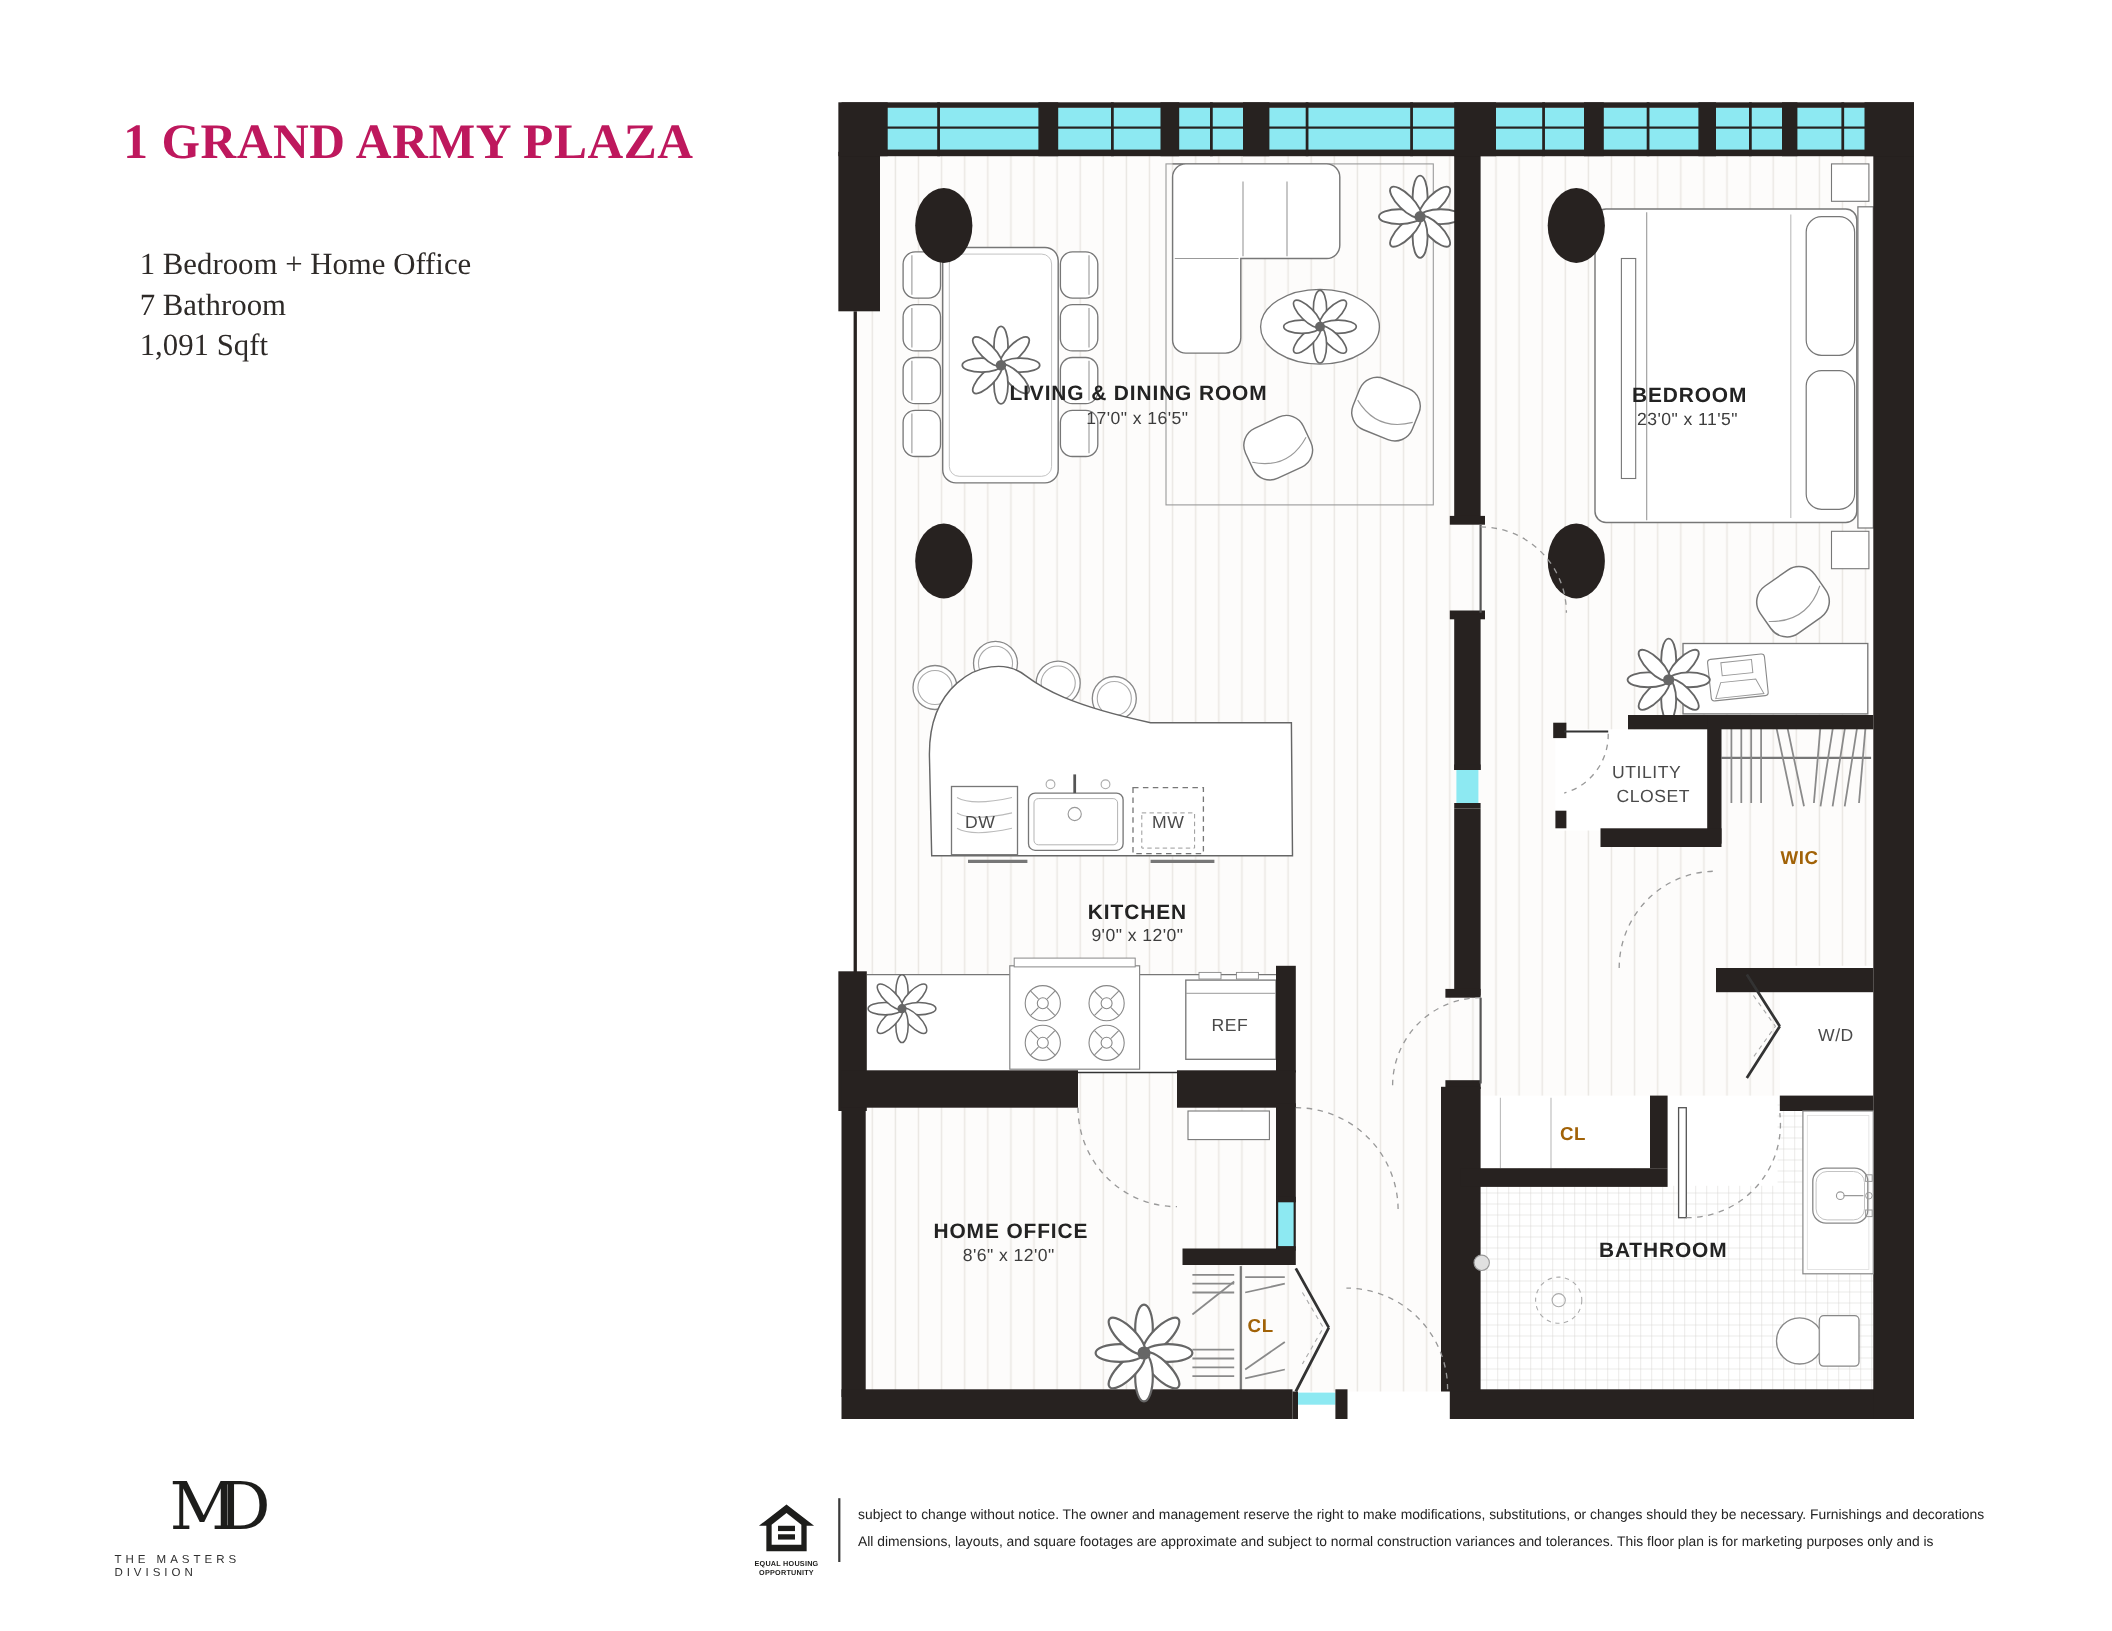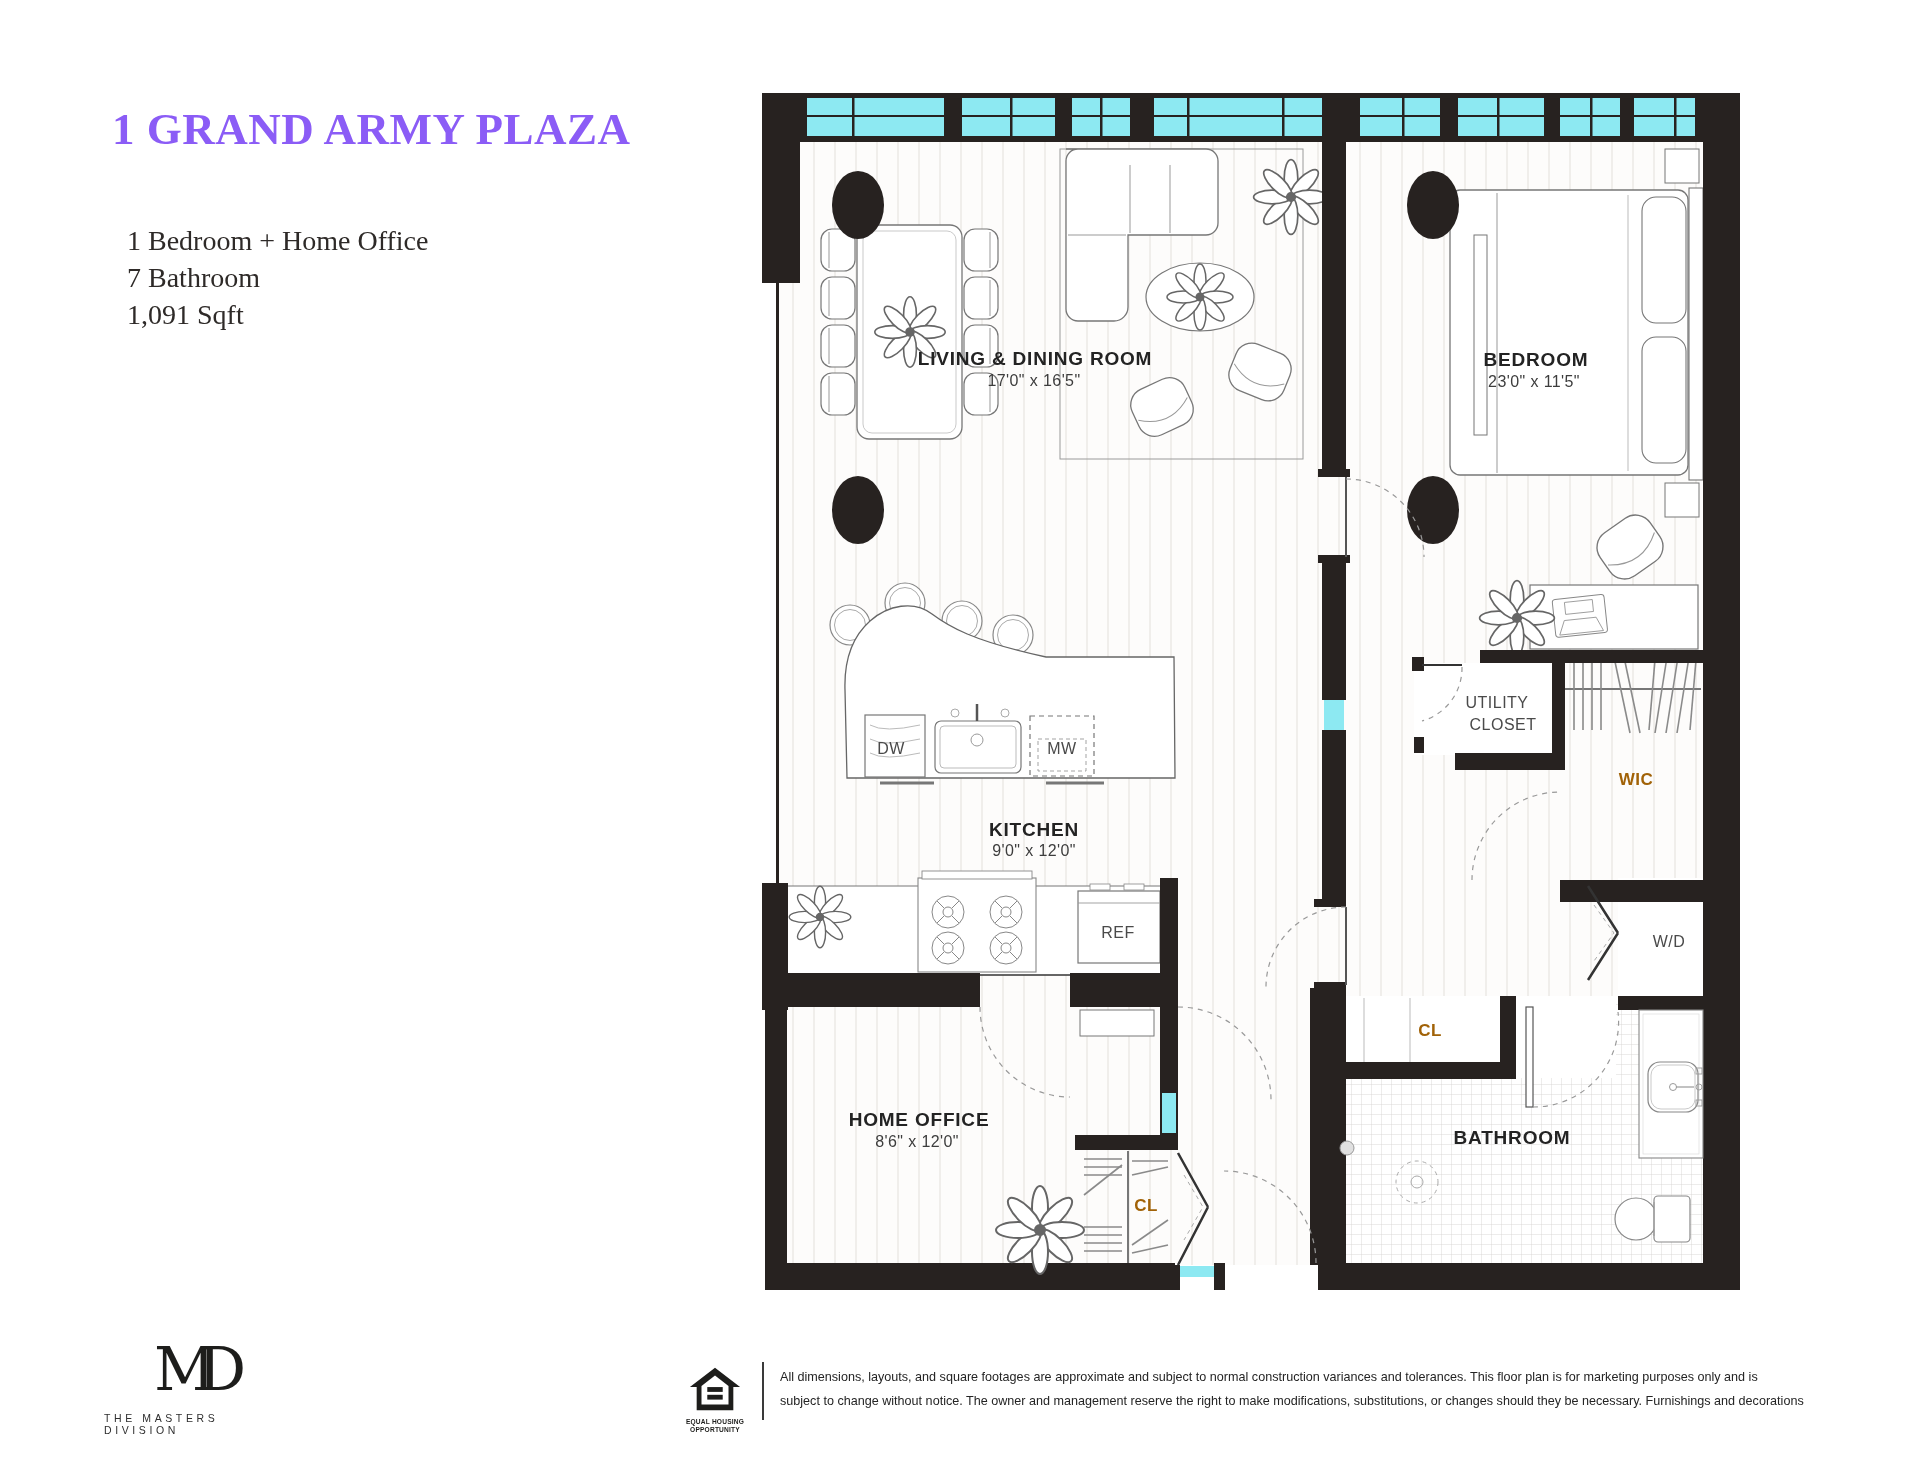--- a/index.html
+++ b/index.html
@@ -2,21 +2,21 @@
 <html style="--wall: #272220; --glass: #8de9f2;"><head>
 <meta charset="utf-8">
 <style>
   html,body{margin:0;padding:0;}
   body{width:1920px;height:1483px;position:relative;background:#ffffff;overflow:hidden;
        font-family:"Liberation Sans",sans-serif;}
   .wall{fill:var(--wall,#272220);}
   .glass{fill:var(--glass,#8de9f2);}
   
   .title{position:absolute;left:112px;top:103px;font-family:"Liberation Serif",serif;
-         font-weight:700;font-size:45px;line-height:53px;color:#8b5cf6;letter-spacing:.5px;}
+         font-weight:700;font-size:45px;line-height:53px;color:#be185d;letter-spacing:.5px;}
   .features{position:absolute;left:112px;top:222px;font-family:"Liberation Serif",serif;
          font-size:28px;line-height:37px;color:#2e2a28;margin-left:15px;}
   
   #plan-labels{position:absolute;left:762px;top:85px;width:985px;height:1210px;pointer-events:none;text-align:center;}
   .lbl{position:absolute;transform:translate(-50%,-50%);white-space:nowrap;color:#232323;}
   .lbl.name{font-weight:bold;font-size:19px;letter-spacing:.8px;}
   .lbl.dims{font-size:16px;color:#3d3d3d;letter-spacing:.4px;font-weight:400;}
   .lbl.small{font-size:16px;color:#4a4a4a;letter-spacing:.5px;}
   .lbl.smallbold{font-weight:bold;font-size:17px;letter-spacing:.5px;color:#a16207;}
   
@@ -370,15 +370,15 @@
     <rect x="20" y="21" width="16" height="5" fill="#1d1d1b"></rect>
     <rect x="20" y="29" width="16" height="5" fill="#1d1d1b"></rect>
   </svg>
   <div class="eho-text">
     <div>EQUAL HOUSING</div>
     <div>OPPORTUNITY</div>
   </div>
 </div>
 <div class="divider"></div>
 <div class="disclaimer">
+  <div>subject to change without notice. The owner and management reserve the right to make modifications, substitutions, or changes should they be necessary. Furnishings and decorations</div>
   <div>All dimensions, layouts, and square footages are approximate and subject to normal construction variances and tolerances. This floor plan is for marketing purposes only and is</div>
-  <div>subject to change without notice. The owner and management reserve the right to make modifications, substitutions, or changes should they be necessary. Furnishings and decorations</div>
 </div>
 
 </body></html>

